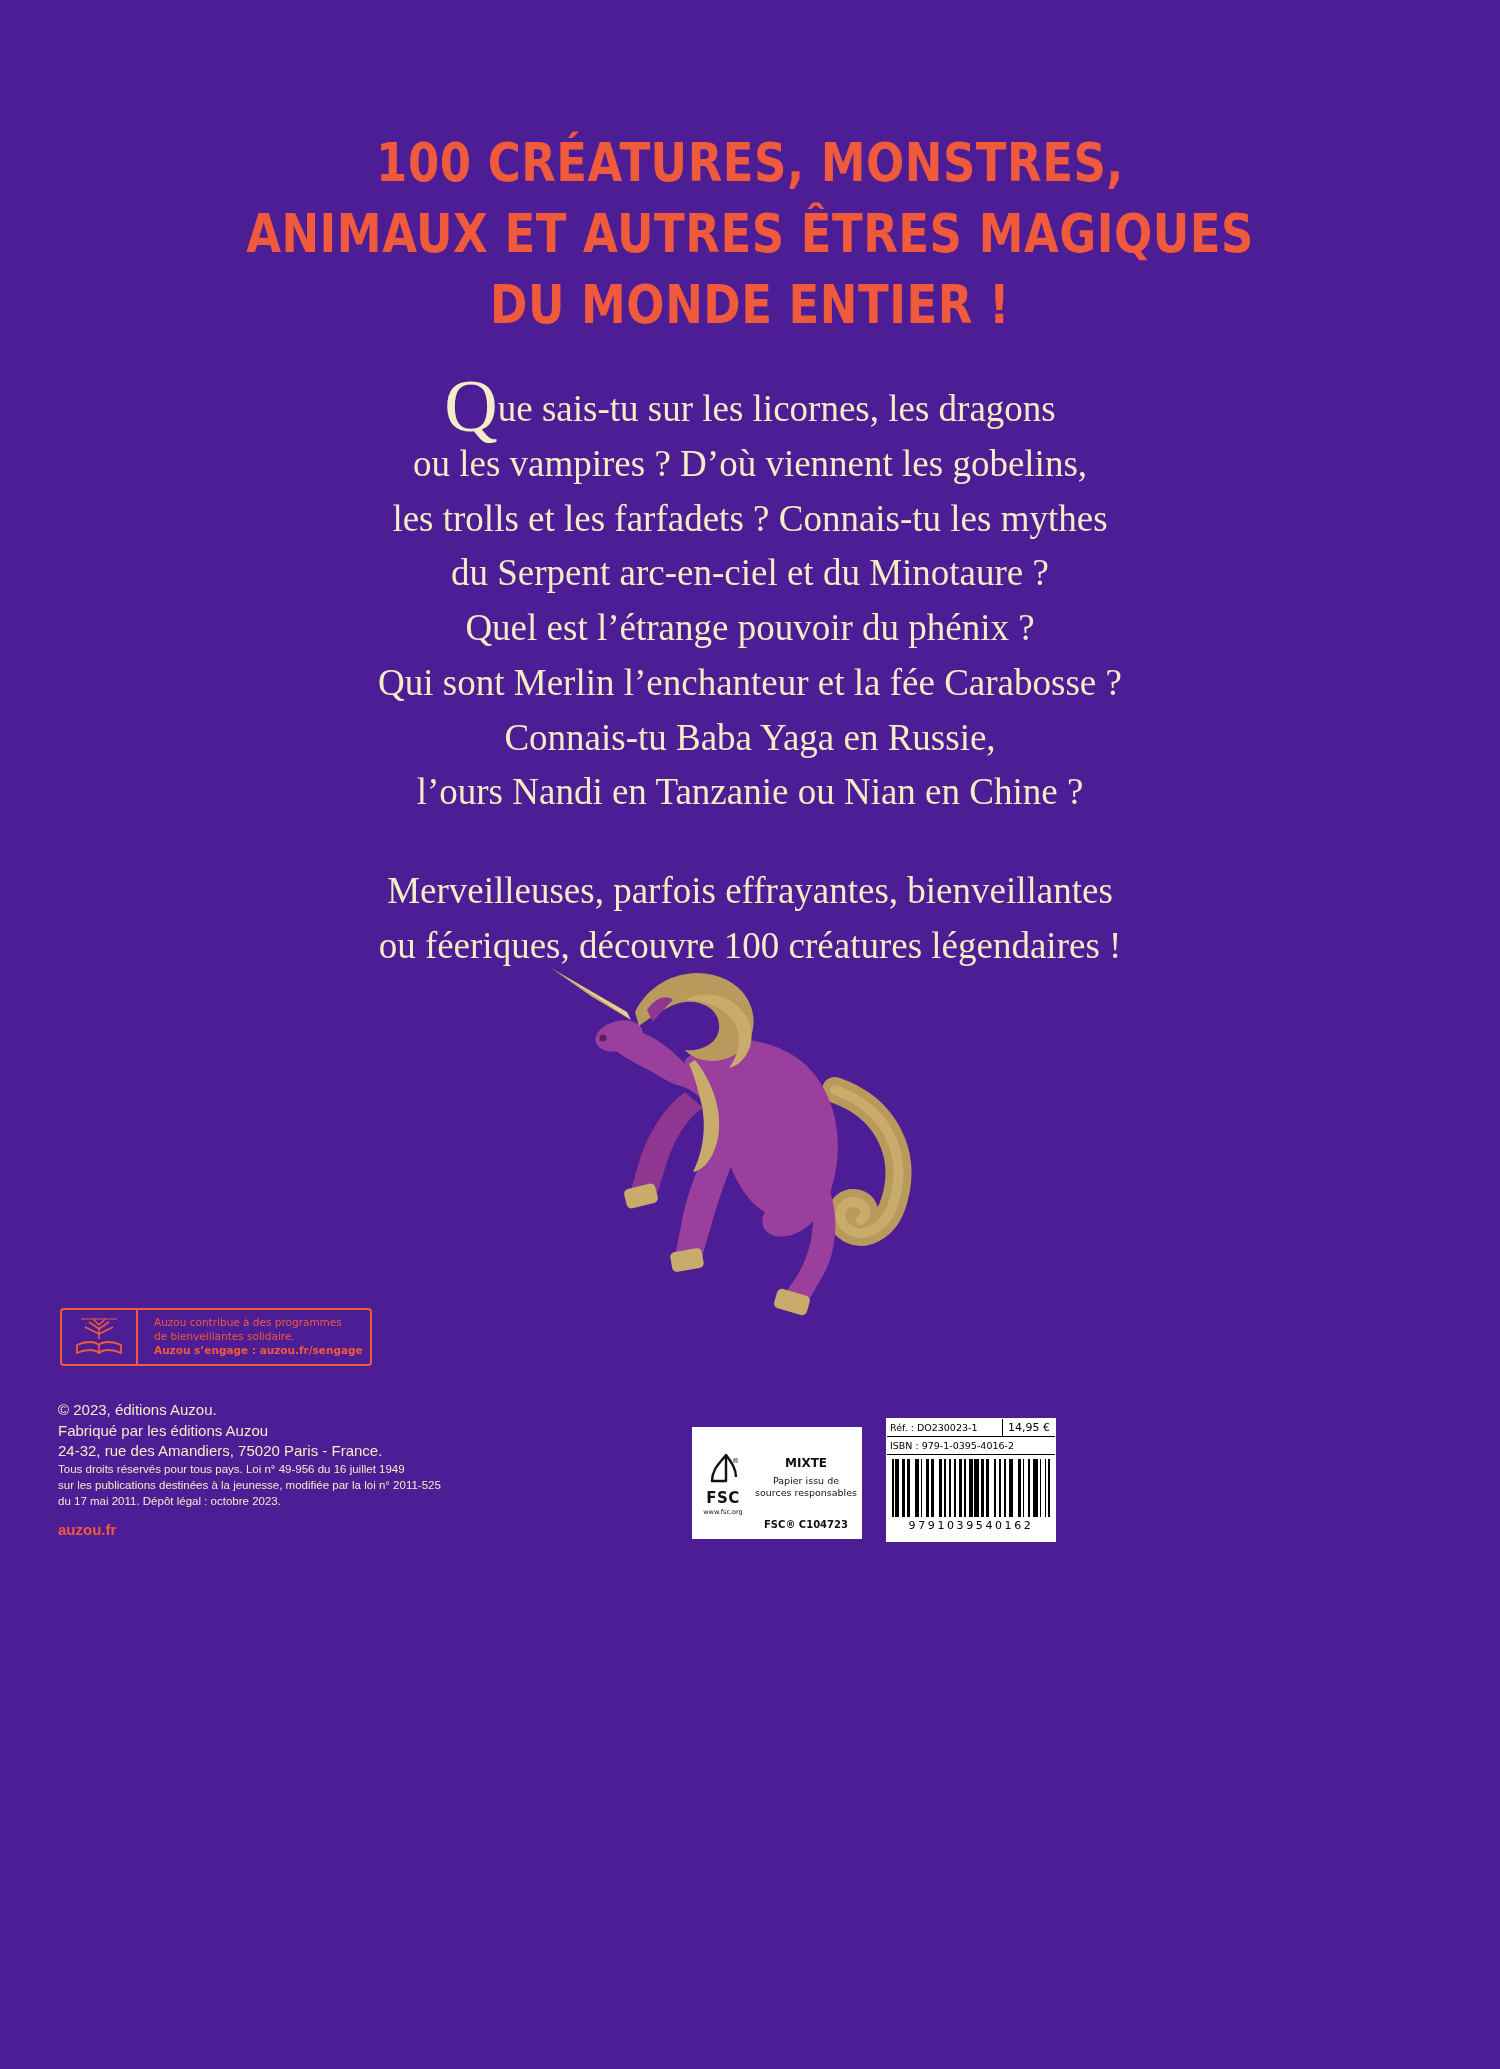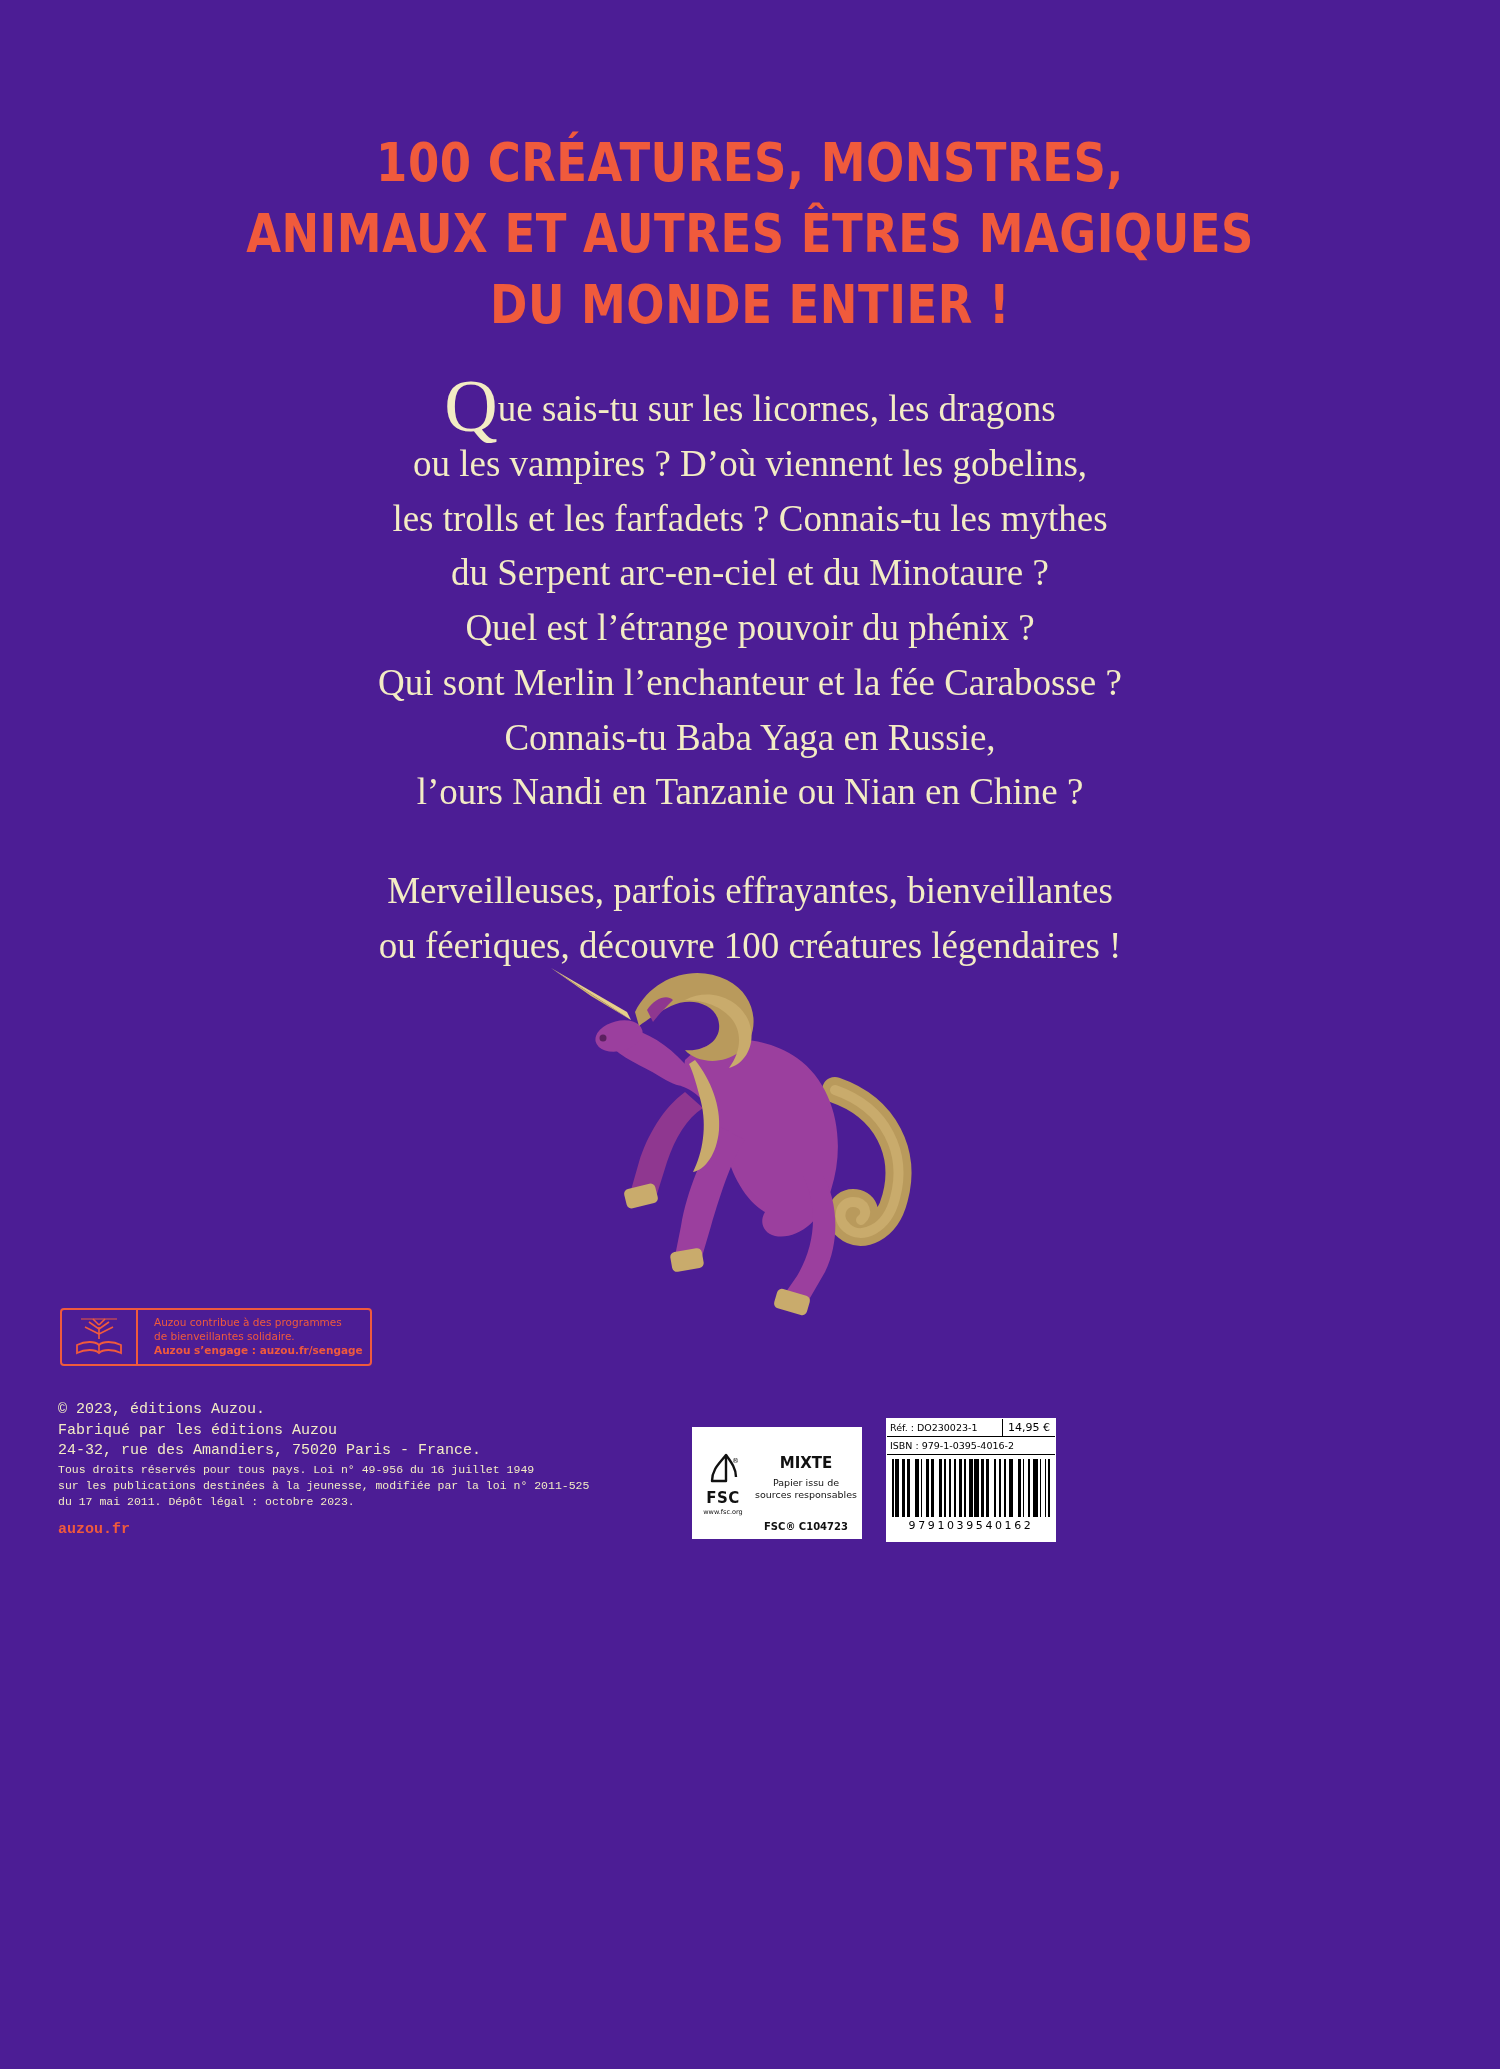--- a/index.html
+++ b/index.html
@@ -103,21 +103,21 @@
     line-height: 1.32;
   }
   .reforest .txt .bold { font-weight: bold; }
 
   
   .legal {
     position: absolute;
     left: 58px;
     top: 1400px;
     color: #f3ecc4;
-    font-family: Liberation Mono, monospace;
+    font-family: Liberation Sans, sans-serif;
     font-size: 15px;
     line-height: 1.38;
   }
   .legal .small {
     font-size: 11.5px;
     line-height: 1.38;
     display: block;
   }
   .legal .site {
     color: #f05a3c;
@@ -163,21 +163,21 @@
     flex: 1;
     text-align: center;
     color: #111;
     font-family: "DejaVu Sans", sans-serif;
     font-size: 9.5px;
     line-height: 1.28;
     padding-right: 4px;
   }
   .fsc .info .mixte {
     font-weight: bold;
-    font-size: 15px;
+    font-size: 12px;
     margin-bottom: 3px;
     margin-top: 22px;
   }
   .fsc .info .code { margin-top: 20px; font-weight: bold; font-size: 10px;}
 
   
   .isbn-box {
     position: absolute;
     left: 886px;
     top: 1418px;

